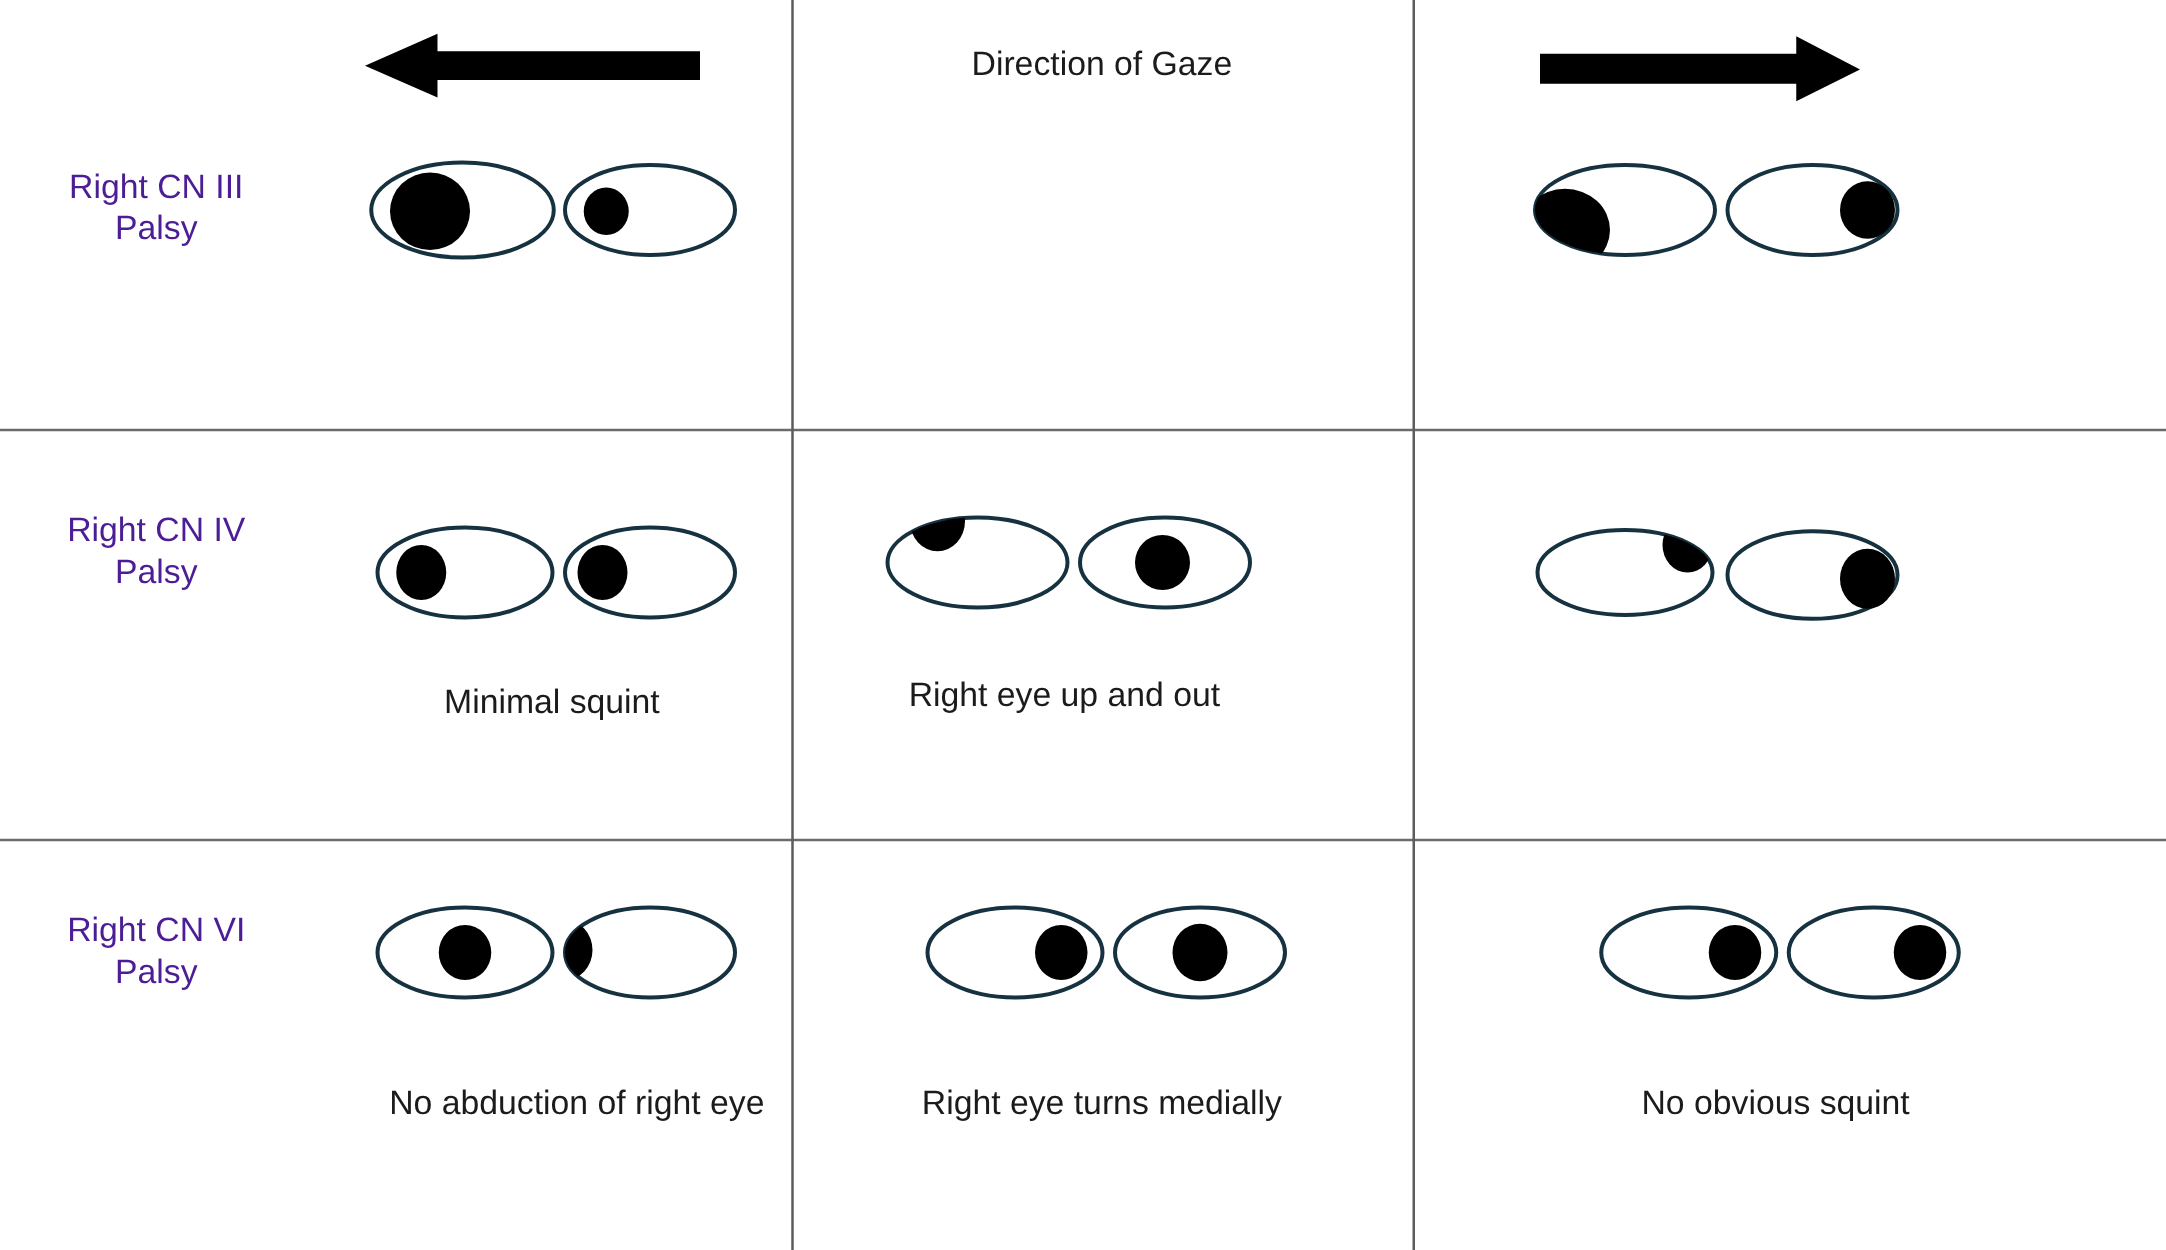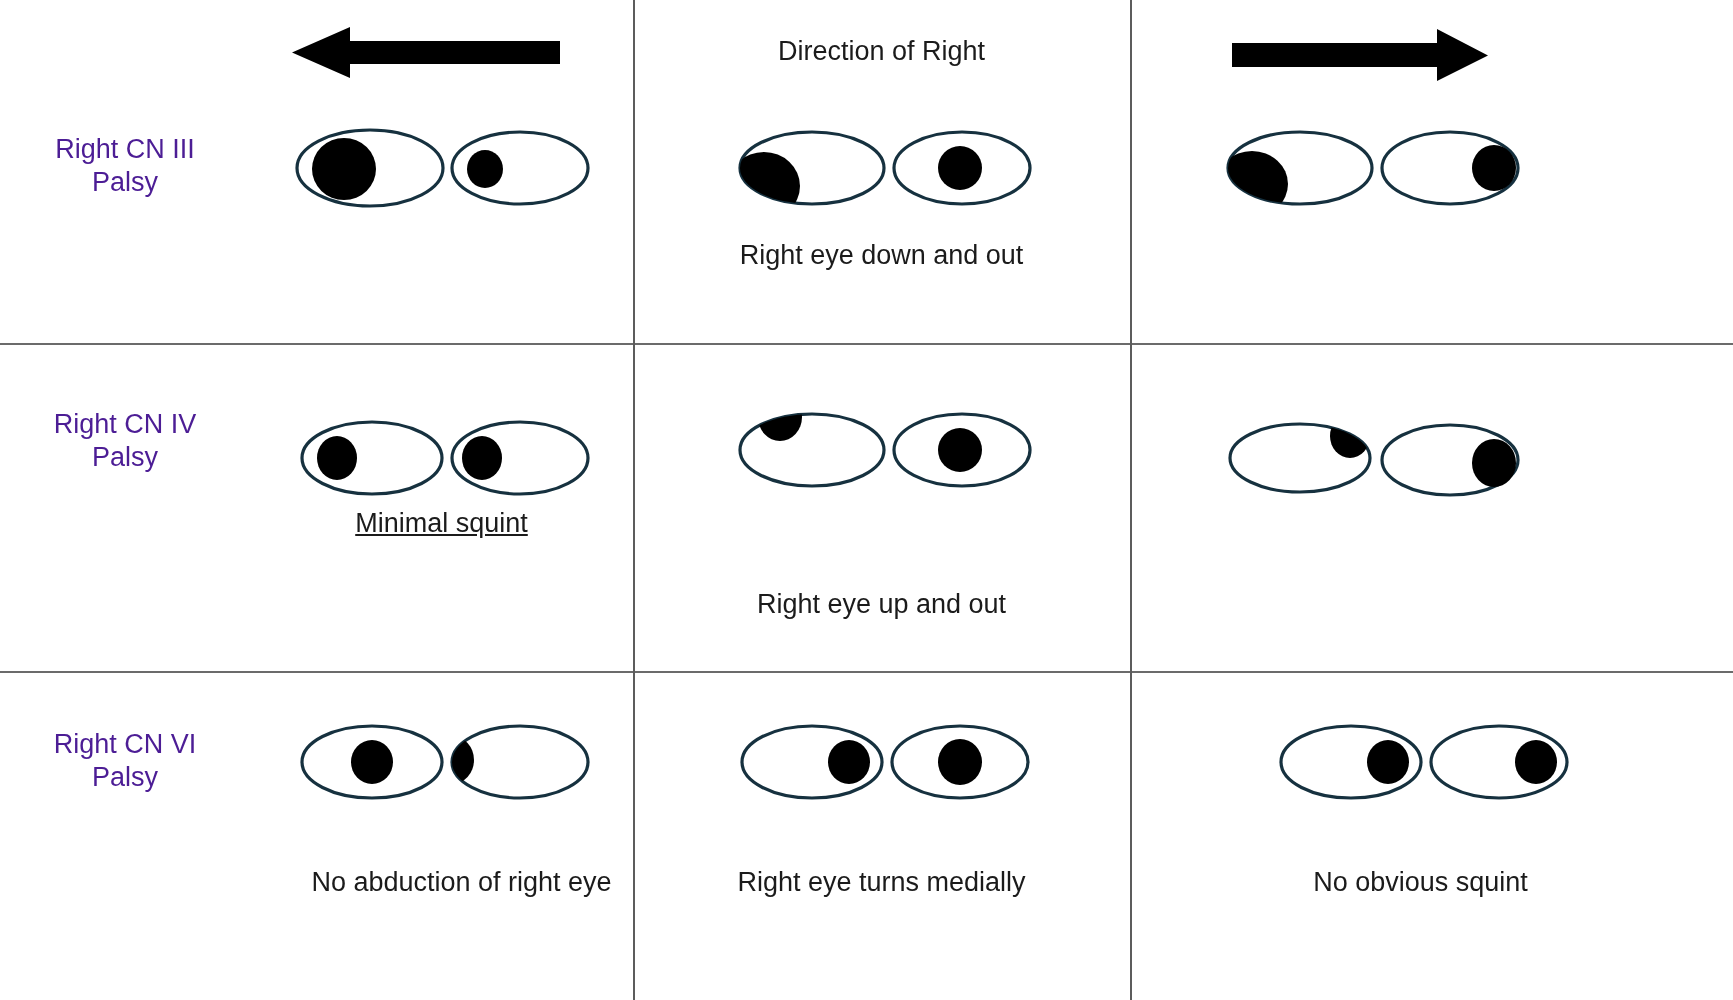--- a/index.html
+++ b/index.html
@@ -68,21 +68,21 @@
   <div class="hrule" style="top:671px;"></div>
   <div class="vrule" style="left:633px;"></div>
   <div class="vrule" style="left:1130px;"></div>
 
   <div class="arrow" style="left:290px;top:25px;">
     <svg width="270" height="55" viewBox="0 0 270 55">
       <path d="M 270 16 L 60 16 L 60 2 L 2 27.5 L 60 53 L 60 39 L 270 39 Z" fill="#000000"></path>
     </svg>
   </div>
 
-  <div class="col-header" style="left:633px;top:36px;width:497px;">Direction of Right</div>
+  <div class="col-header" style="left:633px;top:36px;width:497px;">Direction of Gaze</div>
 
   <div class="arrow" style="left:1232px;top:28px;">
     <svg width="258" height="55" viewBox="0 0 258 55">
       <path d="M 0 15 L 205 15 L 205 1 L 256 27.5 L 205 53 L 205 39 L 0 39 Z" fill="#000000"></path>
     </svg>
   </div>
 
   <div class="row-label" style="left:10px;top:133px;">Right CN III
 Palsy</div>
 
@@ -93,37 +93,20 @@
         <ellipse cx="78" cy="50" rx="73" ry="38" fill="#ffffff" stroke="#16313f" stroke-width="3.2"></ellipse>
         <ellipse cx="52" cy="51" rx="32" ry="31" fill="#000000"></ellipse>
 
         <ellipse cx="228" cy="50" rx="68" ry="36" fill="#ffffff" stroke="#16313f" stroke-width="3.2"></ellipse>
         <ellipse cx="193" cy="51" rx="18" ry="19" fill="#000000"></ellipse>
       </svg>
     </span>
     <span class="caption" style="margin-top:22px;"></span>
   </div>
 
-  <div class="cell" style="left:690px;top:118px;width:383px;">
-    <span class="eye-pair">
-      <svg width="300" height="100" viewBox="0 0 300 100">
-        <ellipse cx="80" cy="50" rx="72" ry="36" fill="#ffffff" stroke="#16313f" stroke-width="3.2"></ellipse>
-
-        <clipPath id="clipA">
-            <ellipse cx="80" cy="50" rx="72" ry="36"></ellipse>
-          </clipPath>
-        <g clip-path="url(#clipA)">
-          <ellipse cx="32" cy="68" rx="36" ry="34" fill="#000000"></ellipse>
-        </g>
-        <ellipse cx="230" cy="50" rx="68" ry="36" fill="#ffffff" stroke="#16313f" stroke-width="3.2"></ellipse>
-        <ellipse cx="228" cy="50" rx="22" ry="22" fill="#000000"></ellipse>
-      </svg>
-    </span>
-    <span class="caption" style="margin-top:22px;">Right eye down and out</span>
-  </div>
 
   <div class="cell" style="left:1180px;top:118px;width:383px;">
     <span class="eye-pair">
       <svg width="300" height="100" viewBox="0 0 300 100">
         <ellipse cx="78" cy="50" rx="72" ry="36" fill="#ffffff" stroke="#16313f" stroke-width="3.2"></ellipse>
         <clipPath id="clipB">
             <ellipse cx="78" cy="50" rx="72" ry="36"></ellipse>
           </clipPath>
         <g clip-path="url(#clipB)">
           <ellipse cx="30" cy="66" rx="36" ry="33" fill="#000000"></ellipse>
@@ -140,24 +123,24 @@
 
   <div class="cell" style="left:250px;top:408px;width:383px;">
     <span class="eye-pair">
       <svg width="300" height="100" viewBox="0 0 300 100">
         <ellipse cx="80" cy="50" rx="70" ry="36" fill="#ffffff" stroke="#16313f" stroke-width="3.2"></ellipse>
         <ellipse cx="45" cy="50" rx="20" ry="22" fill="#000000"></ellipse>
         <ellipse cx="228" cy="50" rx="68" ry="36" fill="#ffffff" stroke="#16313f" stroke-width="3.2"></ellipse>
         <ellipse cx="190" cy="50" rx="20" ry="22" fill="#000000"></ellipse>
       </svg>
     </span>
-    <span class="caption" style="text-decoration:underline;">Minimal squint</span>
-  </div>
-
-  <div class="cell" style="left:690px;top:395px;width:383px;gap:48px;">
+    <span class="caption" style="margin-top:38px;">Minimal squint</span>
+  </div>
+
+  <div class="cell" style="left:660px;top:395px;width:383px;">
     <span class="eye-pair">
       <svg width="300" height="100" viewBox="0 0 300 100">
         <ellipse cx="80" cy="55" rx="72" ry="36" fill="#ffffff" stroke="#16313f" stroke-width="3.2"></ellipse>
         <clipPath id="clipC">
             <ellipse cx="80" cy="55" rx="72" ry="36"></ellipse>
           </clipPath>
         <g clip-path="url(#clipC)">
           <ellipse cx="48" cy="22" rx="22" ry="24" fill="#000000"></ellipse>
         </g>
         <ellipse cx="230" cy="55" rx="68" ry="36" fill="#ffffff" stroke="#16313f" stroke-width="3.2"></ellipse>

